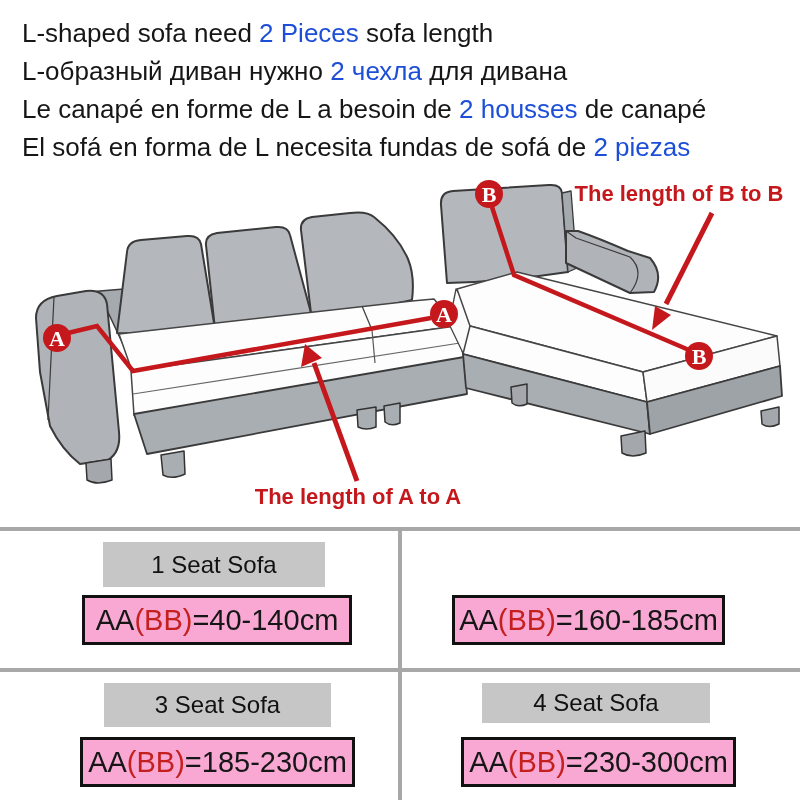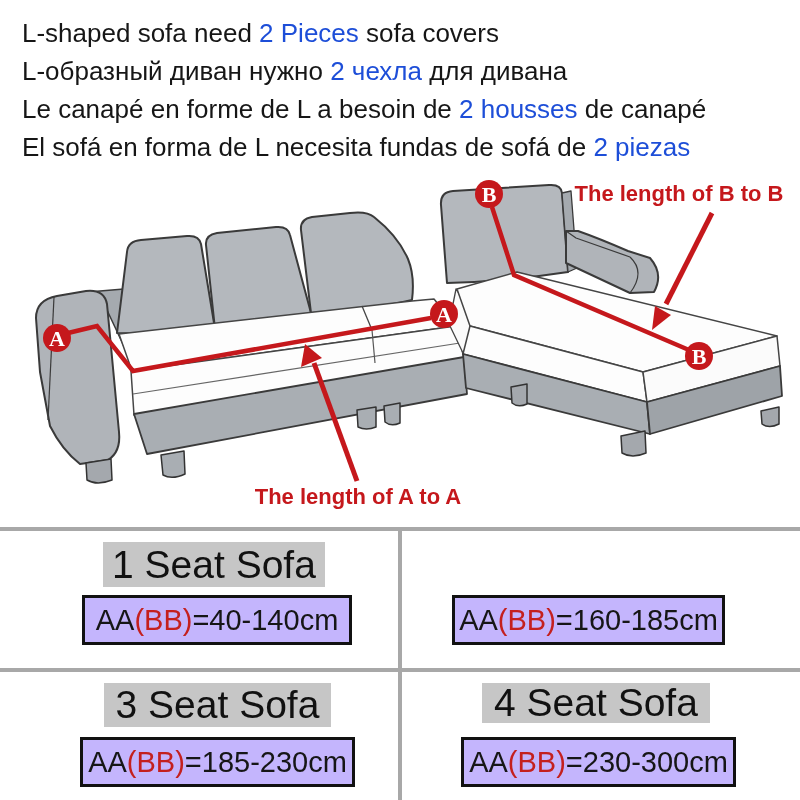--- a/index.html
+++ b/index.html
@@ -7,33 +7,33 @@
          font-family:"Liberation Sans", sans-serif;color:#161616;}
   
   .intro{position:absolute;left:22px;top:14px;width:770px;font-size:26px;line-height:38px;
          color:#161616;letter-spacing:0;}
   .intro .hl{color:#1d4ed8;}
   
   #diagram{position:absolute;left:0;top:0;width:800px;height:800px;}
   
   .hline,.vline{position:absolute;background:#a8a8a8;}
   
-  .cell-label{position:absolute;background:#c6c6c6;color:#111;font-size:39px;
+  .cell-label{position:absolute;background:#c6c6c6;color:#111;font-size:24px;
               display:flex;align-items:center;justify-content:center;}
-  .cell-box{position:absolute;background:#c4b5fd;border:3px solid #111;font-size:29px;
+  .cell-box{position:absolute;background:#f9a8d4;border:3px solid #111;font-size:29px;
             display:flex;align-items:center;justify-content:center;white-space:pre;}
   .cell-box .bb{color:#c4201e;}
 </style>
 </head>
 <body>
 
 <div id="stage">
 
   <div class="intro">
-    <div><span>L-shaped sofa need </span><span class="hl">2 Pieces</span><span> sofa covers</span></div>
+    <div><span>L-shaped sofa need </span><span class="hl">2 Pieces</span><span> sofa length</span></div>
     <div><span>L-образный диван нужно </span><span class="hl">2 чехла</span><span> для дивана</span></div>
     <div><span>Le canapé en forme de L a besoin de </span><span class="hl">2 housses</span><span> de canapé</span></div>
     <div><span>El sofá en forma de L necesita fundas de sofá de </span><span class="hl">2 piezas</span><span></span></div>
   </div>
 
   <svg id="diagram" viewBox="0 0 800 800">
 
     <g stroke-linejoin="round">
 
       <path d="M88,292 L160,286 L136,372 L106,308 Q103,292 88,292 Z" fill="#a5aaaf" stroke="#3a3a3a" stroke-width="1.5"></path>

